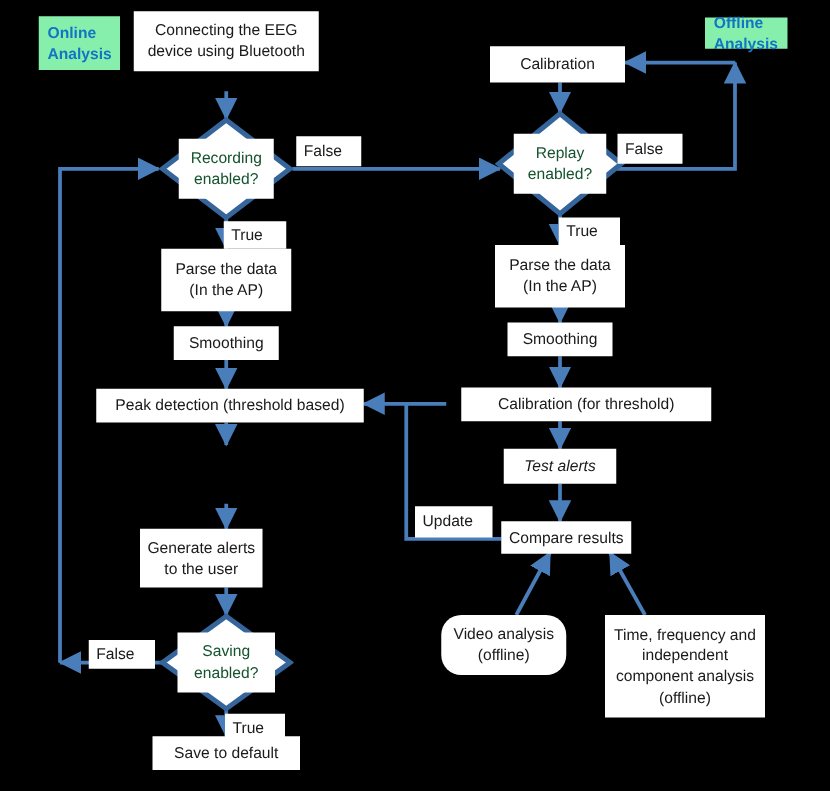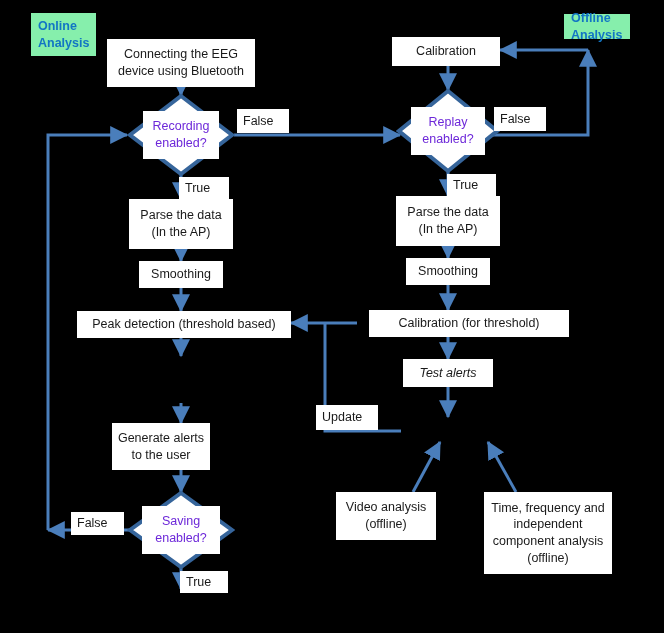--- a/index.html
+++ b/index.html
@@ -70,21 +70,21 @@
     white-space: pre-line;
   }
   .diamond {
     position: absolute;
     z-index: 1;
   }
   .diamond svg { display: block; }
   .diamond-text {
     position: absolute;
     background: #FFFFFF;
-    color: #6d28d9;
+    color: #14532d;
     font-size: 12.5px;
     line-height: 1.33;
     display: flex;
     align-items: center;
     justify-content: center;
     text-align: center;
     box-sizing: border-box;
     z-index: 3;
     white-space: pre-line;
   }
@@ -167,68 +167,70 @@
 enabled?</div>
 
   <div class="diamond" style="left:396px; top:88px; width:104px; height:86px;">
     <svg width="104" height="86" viewBox="0 0 104 86" xmlns="http://www.w3.org/2000/svg">
       <polygon points="52,3 101,43 52,83 3,43" fill="#FFFFFF" stroke="#36659B" stroke-width="4"></polygon>
     </svg>
   </div>
   <div class="diamond-text" style="left:411px; top:107px; width:74px; height:48px;">Replay
 enabled?</div>
 
-  <div class="node" style="left:107px; top:39px; width:148px; height:48px;">Connecting the EEG
+  <div class="node" style="left:107px; top:9px; width:148px; height:48px;">Connecting the EEG
 device using Bluetooth</div>
 
   <div class="node" style="left:129px; top:199px; width:104px; height:50px;">Parse the data
 (In the AP)</div>
 
   <div class="node" style="left:139px; top:261px; width:84px; height:27px;">Smoothing</div>
 
   <div class="node" style="left:77px; top:311px; width:214px; height:27px;">Peak detection (threshold based)</div>
 
 
   <div class="node" style="left:112px; top:423px; width:98px; height:47px;">Generate alerts
 to the user</div>
 
+  <div class="node" style="left:122px; top:589px; width:118px; height:27px;">Save to default</div>
 
   <div class="node" style="left:392px; top:37px; width:108px; height:29px;">Calibration</div>
 
   <div class="node" style="left:396px; top:196px; width:104px; height:50px;">Parse the data
 (In the AP)</div>
 
   <div class="node" style="left:406px; top:258px; width:84px; height:27px;">Smoothing</div>
 
   <div class="node" style="left:357px; top:310px; width:200px; height:27px;margin-left:12px;">Calibration (for threshold)</div>
 
   <div class="node" style="left:403px; top:359px; width:90px; height:28px;font-style:italic;">Test alerts</div>
 
-
-  <div class="node" style="left:336px; top:492px; width:100px; height:48px;">Video analysis
+  <div class="node" style="left:401px; top:417px; width:104px; height:26px;">Compare results</div>
+
+  <div class="node" style="left:353px; top:492px; width:100px; height:48px;border-radius:16px;">Video analysis
 (offline)</div>
 
   <div class="node" style="left:484px; top:492px; width:128px; height:82px;">Time, frequency and
 independent
 component analysis
 (offline)</div>
 
   <div class="label-chip" style="left:237px; top:109px; width:52px; height:24px;">False</div>
 
   <div class="label-chip" style="left:179px; top:177px; width:50px; height:22px;">True</div>
 
   <div class="label-chip" style="left:71px; top:512px; width:53px; height:23px;">False</div>
 
   <div class="label-chip" style="left:180px; top:571px; width:48px; height:22px;">True</div>
 
   <div class="label-chip" style="left:494px; top:107px; width:52px; height:24px;">False</div>
 
   <div class="label-chip" style="left:447px; top:174px; width:49px; height:22px;">True</div>
 
-  <div class="label-chip" style="left:316px; top:405px; width:62px; height:25px;text-align:center;">Update</div>
+  <div class="label-chip" style="left:332px; top:405px; width:62px; height:25px;text-align:center;">Update</div>
 
   <div class="section-tag" style="left:31px; top:13px; width:65px; height:43px;">Online
 Analysis</div>
 
   <div class="section-tag" style="left:564px; top:14px; width:66px; height:25px;">Offline
 Analysis</div>
 
 </div>
 
 </body></html>

